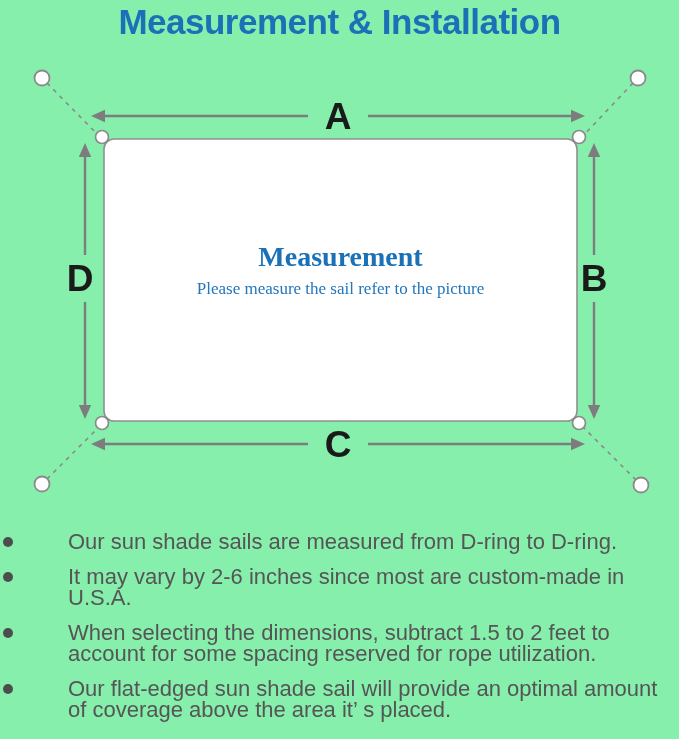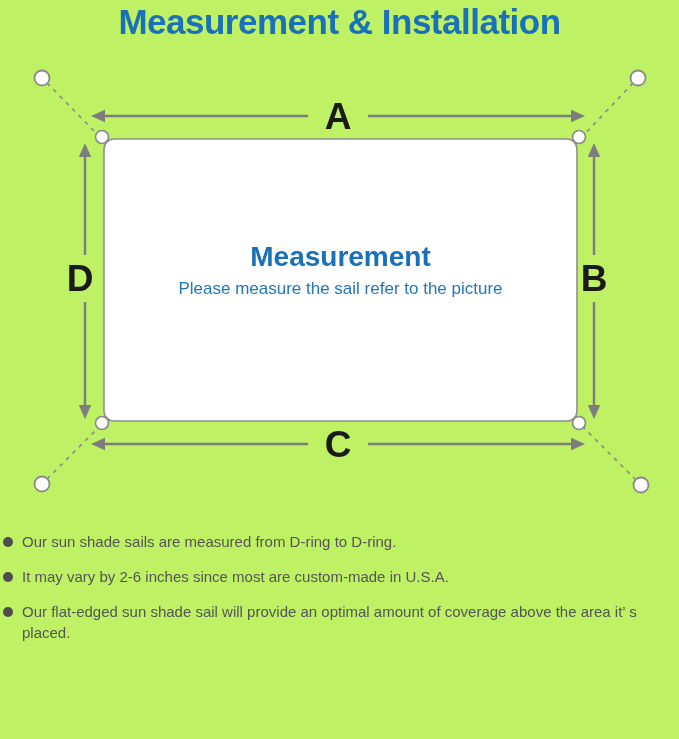--- a/index.html
+++ b/index.html
@@ -1,43 +1,43 @@
 <!DOCTYPE html>
 <html><head>
 <meta charset="utf-8">
 <style>
   html,body{margin:0;padding:0;background:#fff;}
   .page{
-    position:relative;width:679px;height:739px;background:#bef264;
+    position:relative;width:679px;height:739px;background:#86efac;
     font-family:"Liberation Sans",sans-serif;overflow:hidden;
   }
   .title{
     position:absolute;top:2px;left:0;width:100%;margin:0;
     text-align:center;font-size:35px;font-weight:bold;color:#1a71b8;
     letter-spacing:-0.5px;
   }
   .diagram{position:absolute;top:55px;left:0;width:679px;height:466px;}
   .diagram svg{position:absolute;top:0;left:0;}
   .rope{stroke:#8a8a8a;stroke-width:1.6;stroke-dasharray:4 5;fill:none;}
   .anchor{fill:#ffffff;stroke:#8a8a8a;stroke-width:1.8;}
   .sail{fill:#ffffff;stroke:#909090;stroke-width:1.6;}
   .dring{fill:#ffffff;stroke:#8a8a8a;stroke-width:1.7;}
   .dim{stroke:#7d7d7d;stroke-width:2.4;}
   .arrow{fill:#7d7d7d;stroke:none;}
   .dim-label{
     position:absolute;transform:translate(-50%,-50%);
     font-size:37px;font-weight:bold;color:#1a1a1a;line-height:1;
   }
-  .center-text{position:absolute;left:104px;width:473px;top:186px;text-align:center;}
+  .center-text{position:absolute;left:104px;width:473px;top:186px;text-align:center;font-family:Liberation Serif, serif;}
   .center-heading{font-size:28px;font-weight:bold;color:#1a71b8;}
   .center-sub{font-size:17px;color:#2176bd;margin-top:6px;}
   .notes{position:absolute;top:531px;left:3px;right:4px;list-style:none;margin:0;padding:0;}
   .note{display:flex;margin-bottom:14px;}
   .note-dot{flex:none;width:10px;height:10px;border-radius:50%;background:#4d4d4d;margin:6px 9px 0 0;}
-  .note-text{font-size:15px;line-height:21px;color:#555555;}
+  .note-text{font-size:22px;line-height:21px;color:#555555;margin-left:46px;}
   .note:nth-child(3) .note-text{max-width:630px;}
   .note:nth-child(5) .note-text{max-width:606px;}
 </style>
 </head>
 <body>
 
 <div class="page">
 
   <h1 class="title">Measurement &amp; Installation</h1>
 
@@ -97,17 +97,21 @@
     <li class="note">
       <span class="note-dot"></span>
       <span class="note-text">Our sun shade sails are measured from D-ring to D-ring.</span>
     </li>
     <li class="note">
       <span class="note-dot"></span>
       <span class="note-text">It may vary by 2-6 inches since most are custom-made in U.S.A.</span>
     </li>
     <li class="note">
       <span class="note-dot"></span>
+      <span class="note-text">When selecting the dimensions, subtract 1.5 to 2 feet to account for some spacing reserved for rope utilization.</span>
+    </li>
+    <li class="note">
+      <span class="note-dot"></span>
       <span class="note-text">Our flat-edged sun shade sail will provide an optimal amount of coverage above the area it’ s placed.</span>
     </li>
   </ul>
 
 </div>
 
 </body></html>

